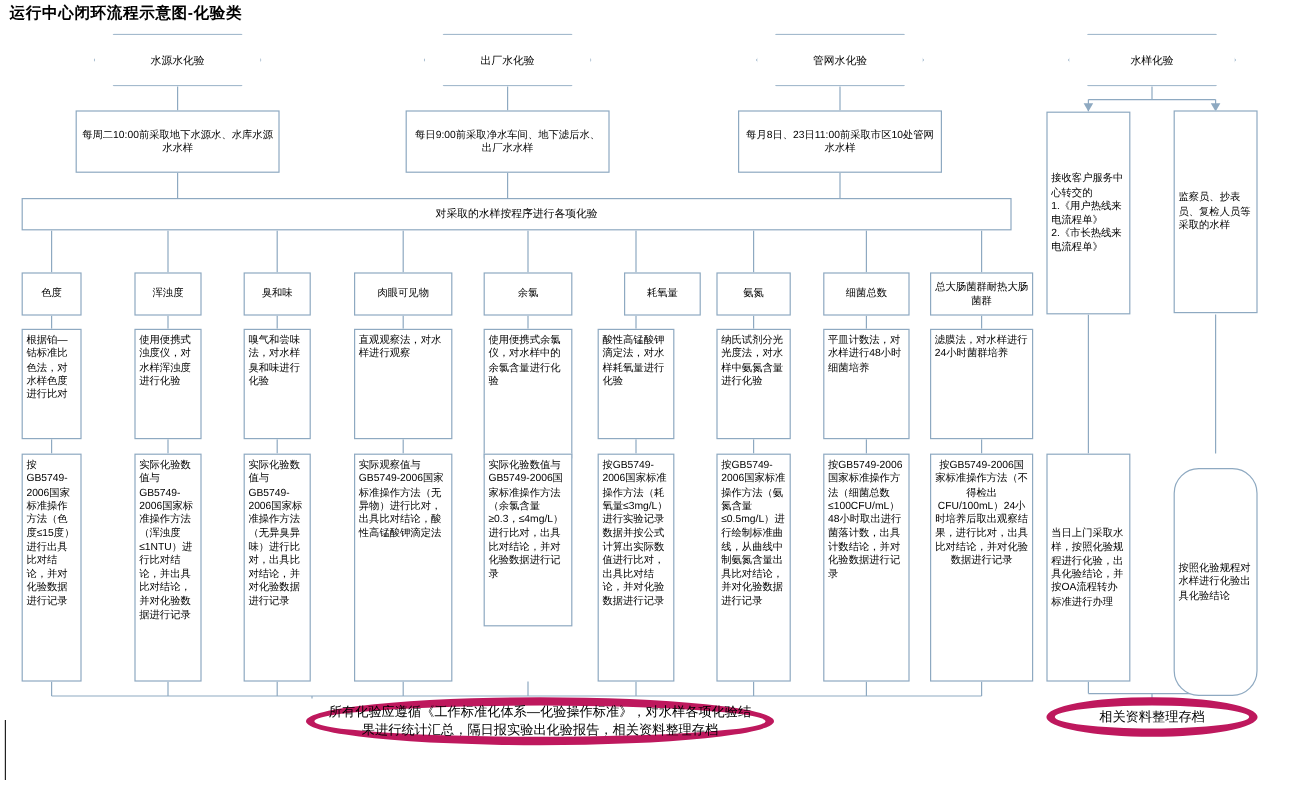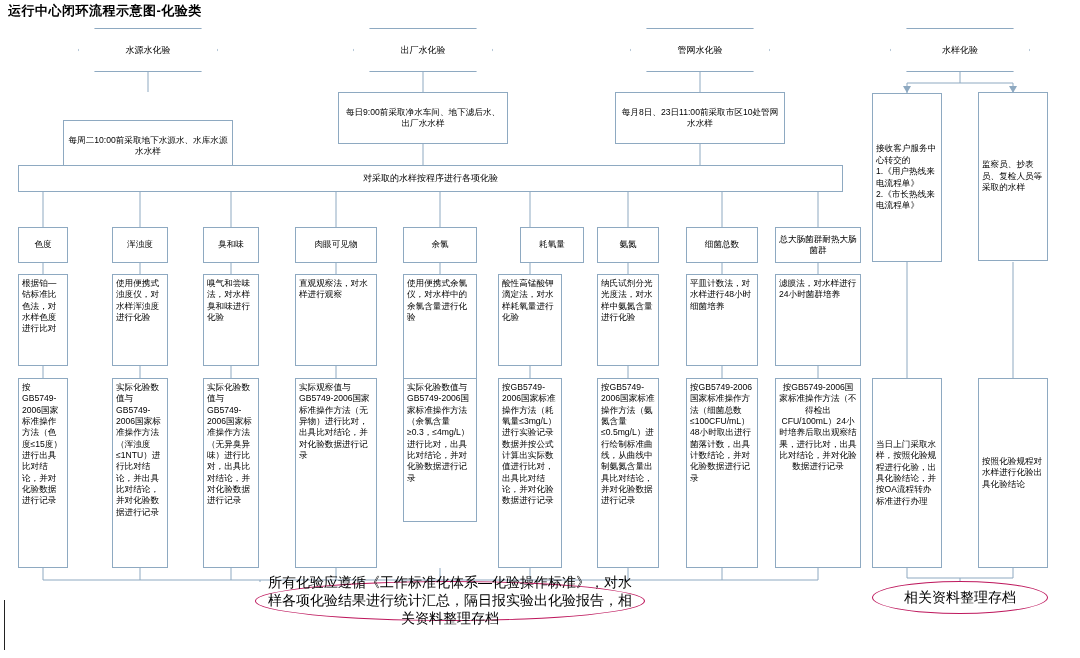--- a/index.html
+++ b/index.html
@@ -9,22 +9,22 @@
   svg.lines{position:absolute;left:0;top:0;width:1080px;height:658px;pointer-events:none;}
   .node{position:absolute;box-sizing:border-box;border:1px solid #8ea9c1;background:#ffffff;
         font-size:8.6px;line-height:1.32;color:#000;padding:3px 3px;overflow:hidden;}
   .node.center{display:flex;align-items:center;justify-content:center;text-align:center;}
   .node.topleft{text-align:left;}
   .hex{position:absolute;box-sizing:border-box;display:flex;align-items:center;justify-content:center;
        text-align:center;font-size:9px;color:#000;border:1px solid #8ea9c1;background:#fff;
        clip-path:polygon(12% 0,88% 0,100% 50%,88% 100%,12% 100%,0 50%);}
   .bar{position:absolute;box-sizing:border-box;border:1px solid #8ea9c1;background:#fff;
        display:flex;align-items:center;justify-content:center;font-size:9px;}
-  .ell{position:absolute;box-sizing:border-box;border:1px solid #be185d;background:#fff;border-radius:50%/50%;
-       display:flex;align-items:center;justify-content:center;text-align:center;font-size:14px;padding:4px 8px;}
+  .ell{position:absolute;box-sizing:border-box;border:7px solid #be185d;background:#fff;border-radius:50%/50%;
+       display:flex;align-items:center;justify-content:center;text-align:center;font-size:11px;padding:4px 8px;}
   .multiline{white-space:pre-wrap;}
   .leftmark{position:absolute;left:4px;top:600px;width:1px;height:50px;background:#222;}
 </style>
 </head>
 <body>
 
 <div id="page">
 
   <div class="ttl">运行中心闭环流程示意图-化验类</div>
 
@@ -105,21 +105,21 @@
   <div class="hex" style="left:353px;top:28px;width:140px;height:44px;">
     <span>出厂水化验</span>
   </div>
   <div class="hex" style="left:630px;top:28px;width:140px;height:44px;">
     <span>管网水化验</span>
   </div>
   <div class="hex" style="left:890px;top:28px;width:140px;height:44px;">
     <span>水样化验</span>
   </div>
 
-  <div class="node center" style="left:63px;top:92px;width:170px;height:52px;margin-top:28px;">
+  <div class="node center" style="left:63px;top:92px;width:170px;height:52px;">
     <span>每周二10:00前采取地下水源水、水库水源水水样</span>
   </div>
   <div class="node center" style="left:338px;top:92px;width:170px;height:52px;">
     <span>每日9:00前采取净水车间、地下滤后水、出厂水水样</span>
   </div>
   <div class="node center" style="left:615px;top:92px;width:170px;height:52px;">
     <span>每月8日、23日11:00前采取市区10处管网水水样</span>
   </div>
 
   <div class="bar" style="left:18px;top:165px;width:825px;height:27px;">
@@ -173,21 +173,21 @@
   <div class="node topleft" style="left:775px;top:274px;width:86px;height:92px;">
     <span>滤膜法，对水样进行24小时菌群培养</span></div>
 
   <div class="node topleft" style="left:18px;top:378px;width:50px;height:190px;">
     <span>按GB5749-2006国家标准操作方法（色度≤15度）进行出具比对结论，并对化验数据进行记录</span></div>
   <div class="node topleft" style="left:112px;top:378px;width:56px;height:190px;">
     <span>实际化验数值与GB5749-2006国家标准操作方法（浑浊度≤1NTU）进行比对结论，并出具比对结论，并对化验数据进行记录</span></div>
   <div class="node topleft" style="left:203px;top:378px;width:56px;height:190px;">
     <span>实际化验数值与GB5749-2006国家标准操作方法（无异臭异味）进行比对，出具比对结论，并对化验数据进行记录</span></div>
   <div class="node topleft" style="left:295px;top:378px;width:82px;height:190px;">
-    <span>实际观察值与GB5749-2006国家标准操作方法（无异物）进行比对，出具比对结论，并对化验数据进行记录</span></div>
+    <span>实际观察值与GB5749-2006国家标准操作方法（无异物）进行比对，出具比对结论，酸性高锰酸钾滴定法</span></div>
   <div class="node topleft" style="left:403px;top:378px;width:74px;height:144px;">
     <span>实际化验数值与GB5749-2006国家标准操作方法（余氯含量≥0.3，≤4mg/L）进行比对，出具比对结论，并对化验数据进行记录</span></div>
   <div class="node topleft" style="left:498px;top:378px;width:64px;height:190px;">
     <span>按GB5749-2006国家标准操作方法（耗氧量≤3mg/L）进行实验记录数据并按公式计算出实际数值进行比对，出具比对结论，并对化验数据进行记录</span></div>
   <div class="node topleft" style="left:597px;top:378px;width:62px;height:190px;">
     <span>按GB5749-2006国家标准操作方法（氨氮含量≤0.5mg/L）进行绘制标准曲线，从曲线中制氨氮含量出具比对结论，并对化验数据进行记录</span></div>
   <div class="node topleft" style="left:686px;top:378px;width:72px;height:190px;">
     <span>按GB5749-2006国家标准操作方法（细菌总数≤100CFU/mL）48小时取出进行菌落计数，出具计数结论，并对化验数据进行记录</span></div>
   <div class="node topleft" style="left:775px;top:378px;width:86px;height:190px;text-align:center;">
     <span>按GB5749-2006国家标准操作方法（不得检出CFU/100mL）24小时培养后取出观察结果，进行比对，出具比对结论，并对化验数据进行记录</span></div>
@@ -196,21 +196,21 @@
     <span>接收客户服务中心转交的
 1.《用户热线来电流程单》
 2.《市长热线来电流程单》</span></div>
   <div class="node topleft" style="left:978px;top:92px;width:70px;height:169px;display:flex;align-items:center;">
     <span>监察员、抄表员、复检人员等采取的水样</span>
     </div>
 
   <div class="node topleft" style="left:872px;top:378px;width:70px;height:190px;display:flex;align-items:center;">
     <span>当日上门采取水样，按照化验规程进行化验，出具化验结论，并按OA流程转办标准进行办理</span>
     </div>
-  <div class="node topleft" style="left:978px;top:378px;width:70px;height:190px;display:flex;align-items:center;">
+  <div class="node topleft" style="left:978px;top:390px;width:70px;height:190px;display:flex;align-items:center;border-radius:21px;">
     <span>按照化验规程对水样进行化验出具化验结论</span>
     </div>
 
   <div class="ell" style="left:255px;top:581px;width:390px;height:40px;">
     <span>所有化验应遵循《工作标准化体系—化验操作标准》，对水样各项化验结果进行统计汇总，隔日报实验出化验报告，相关资料整理存档</span>
     </div>
 
   <div class="ell" style="left:872px;top:581px;width:176px;height:33px;">
     <span>相关资料整理存档</span>
     </div>

